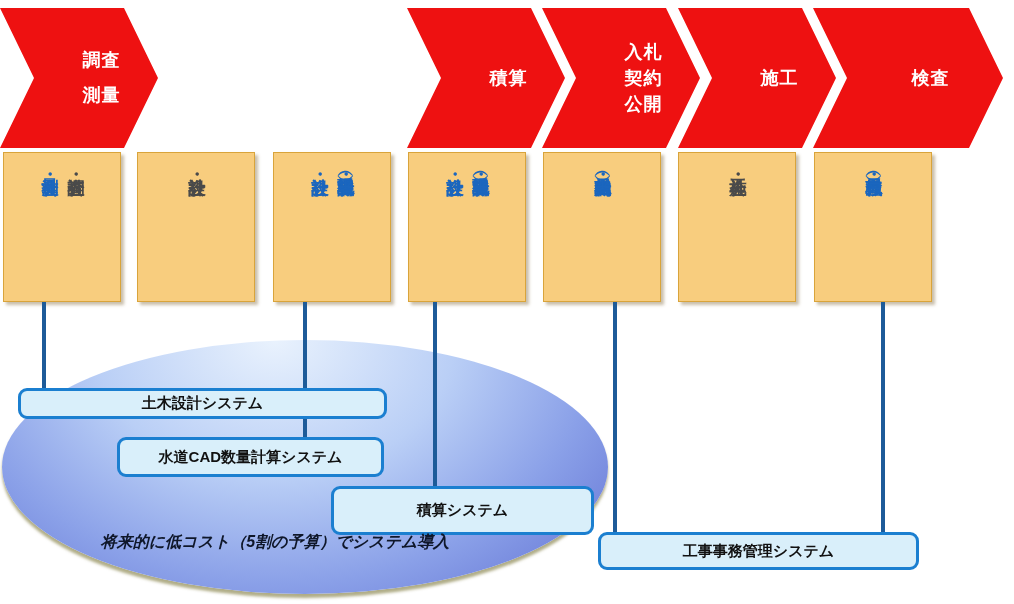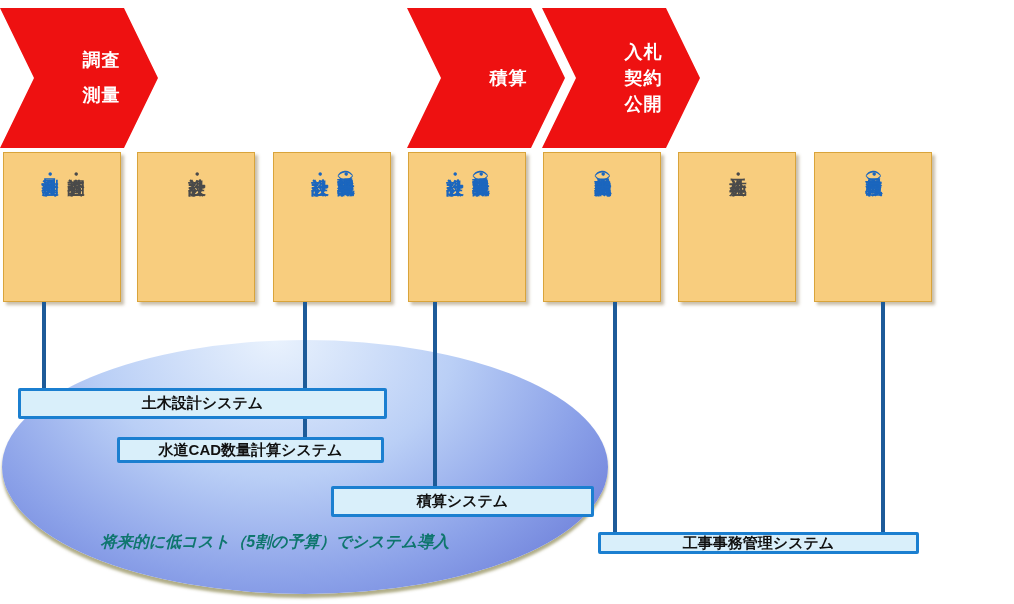--- a/index.html
+++ b/index.html
@@ -37,46 +37,52 @@
   .vline{position:absolute;width:4px;background:#1D5B99;z-index:1;}
   
   .ellipse{
     position:absolute;left:2px;top:340px;width:606px;height:254px;
     border-radius:50%;z-index:0;
     background:radial-gradient(ellipse at 45% 0%,#E9F2FD 0%,#BACFF6 38%,#8AA0E8 68%,#5F6ED2 100%);
     box-shadow:0 4px 3px rgba(150,145,95,.75);
   }
   
   .sysbox{
-    position:absolute;background:#D9EFFA;border:3px solid #1B7FD0;border-radius:2px;
+    position:absolute;background:#D9EFFA;border:3px solid #1B7FD0;border-radius:9px;
     display:flex;align-items:center;justify-content:center;
     font-weight:bold;font-size:15px;color:#111;z-index:2;box-sizing:border-box;
   }
   
   .note{
     position:absolute;left:80px;top:532px;width:390px;z-index:2;
-    font-style:italic;font-weight:bold;font-size:16px;color:#0f766e;text-align:center;
+    font-style:italic;font-weight:bold;font-size:16px;color:#0f172a;text-align:center;
   }
 </style>
 </head>
 <body>
 
 <div id="slide">
 
   <div class="chevron c1" style="left:0;width:158px">
       <span>調査
 測量</span>
     </div>
   <div class="chevron c5" style="left:542px;width:158px">
       <span>入札
 契約
 公開</span>
     </div>
   <div class="chevron c4" style="left:407px;width:158px">
       <span>積算</span>
+    </div>
+  <div class="chevron c6" style="left:678px;width:158px">
+      <span>施工</span>
+    </div>
+  <div class="chevron c7" style="left:813px;width:190px">
+      <span>検査</span>
     </div>
 
   <div class="pbox" style="left:3px">
     <div class="entry" data-color="gray">・調査会社</div>
     <div class="entry" data-color="blue">・測量会社</div>
   </div>
   <div class="pbox" style="left:137px">
     <div class="entry" data-color="gray">・設計会社</div>
   </div>
   <div class="pbox" style="left:273px">
@@ -101,25 +107,25 @@
 
   <div class="vline" style="left:42px;top:302px;height:87px"></div>
   <div class="vline" style="left:303px;top:302px;height:136px"></div>
   <div class="vline" style="left:433px;top:302px;height:185px"></div>
   <div class="vline" style="left:613px;top:302px;height:231px"></div>
   <div class="vline" style="left:881px;top:302px;height:231px"></div>
 
   <div class="sysbox" style="left:18px;top:388px;width:369px;height:31px">
     <span>土木設計システム</span>
   </div>
-  <div class="sysbox" style="left:117px;top:437px;width:267px;height:26px">
+  <div class="sysbox" style="left:117px;top:437px;width:267px;height:40px">
     <span>水道CAD数量計算システム</span>
   </div>
-  <div class="sysbox" style="left:331px;top:486px;width:263px;height:31px">
+  <div class="sysbox" style="left:331px;top:486px;width:263px;height:49px">
     <span>積算システム</span>
   </div>
-  <div class="sysbox" style="left:598px;top:532px;width:321px;height:22px">
+  <div class="sysbox" style="left:598px;top:532px;width:321px;height:38px">
     <span>工事事務管理システム</span>
   </div>
 
   <div class="note">将来的に低コスト（5割の予算）でシステム導入</div>
 
 </div>
 
 </body></html>

